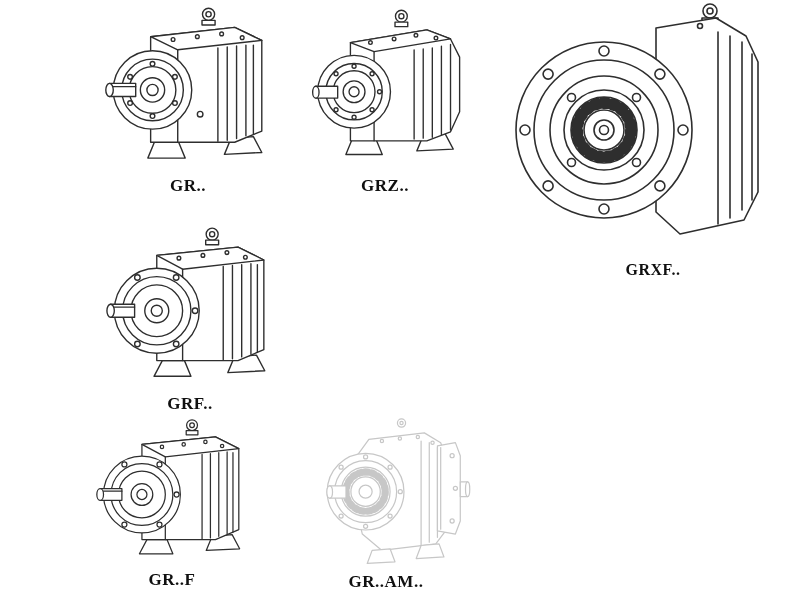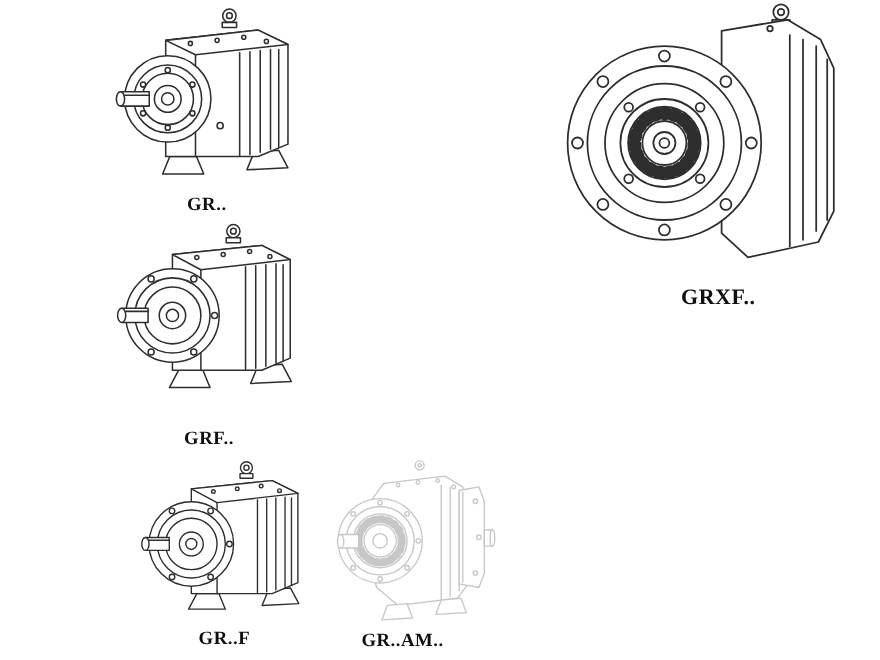--- a/index.html
+++ b/index.html
@@ -8,21 +8,21 @@
     font-family:"Liberation Serif", serif;overflow:hidden;padding-left:36px;
   }
   .fig{position:absolute;display:flex;flex-direction:column;align-items:center;}
   .fig svg.art{display:block;}
   .ink{color:#2e2e2e;}
   .faded{color:#c7c7c7;}
   .lbl{
     font-weight:bold;color:#101010;font-size:17px;letter-spacing:.5px;
     margin-top:2px;line-height:20px;white-space:nowrap;
   }
-  .lbl.big{font-size:20px;margin-left:18px;}
+  .lbl.big{font-size:16px;margin-left:18px;}
   .defs{position:absolute;width:0;height:0;overflow:hidden;}
 </style>
 </head>
 <body>
 
 <div class="canvas">
 
   <svg class="defs" aria-hidden="true">
     <defs>
 
@@ -260,44 +260,50 @@
     </defs>
   </svg>
 
   <div class="fig" style="left:92px;top:4px;width:192px;">
     <svg class="art ink" width="188" height="170" viewBox="0 0 200 182">
         <use href="#sym-gr"></use>
       </svg>
     <div class="lbl">GR..</div>
   </div>
 
+  <div class="fig" style="left:292px;top:4px;width:186px;">
+    <svg class="art ink" width="182" height="170" viewBox="0 0 200 182">
+        <use href="#sym-grz"></use>
+      </svg>
+    <div class="lbl">GRZ..</div>
+  </div>
 
   <div class="fig" style="left:498px;top:0px;width:292px;">
     <svg class="art ink" width="288" height="258" viewBox="0 0 280 258">
         <use href="#sym-grxf"></use>
       </svg>
     <div class="lbl big">GRXF..</div>
   </div>
 
-  <div class="fig" style="left:92px;top:200px;width:196px;gap:19px;">
+  <div class="fig" style="left:92px;top:224px;width:196px;">
     <svg class="art ink" width="190" height="168" viewBox="0 0 200 182">
         <use href="#sym-grf"></use>
       </svg>
     <div class="lbl">GRF..</div>
   </div>
 
 
 
-  <div class="fig" style="left:108px;top:416px;width:192px;">
+  <div class="fig" style="left:76px;top:416px;width:192px;">
     <svg class="art ink" width="182" height="152" viewBox="0 0 200 182">
         <use href="#sym-grf"></use>
       </svg>
     <div class="lbl">GR..F</div>
   </div>
 
-  <div class="fig" style="left:272px;top:410px;width:188px;">
+  <div class="fig" style="left:292px;top:410px;width:188px;">
     <svg class="art faded" width="184" height="160" viewBox="0 0 210 196">
         <use href="#sym-gram"></use>
       </svg>
     <div class="lbl">GR..AM..</div>
   </div>
 
 </div>
 
 </body></html>

